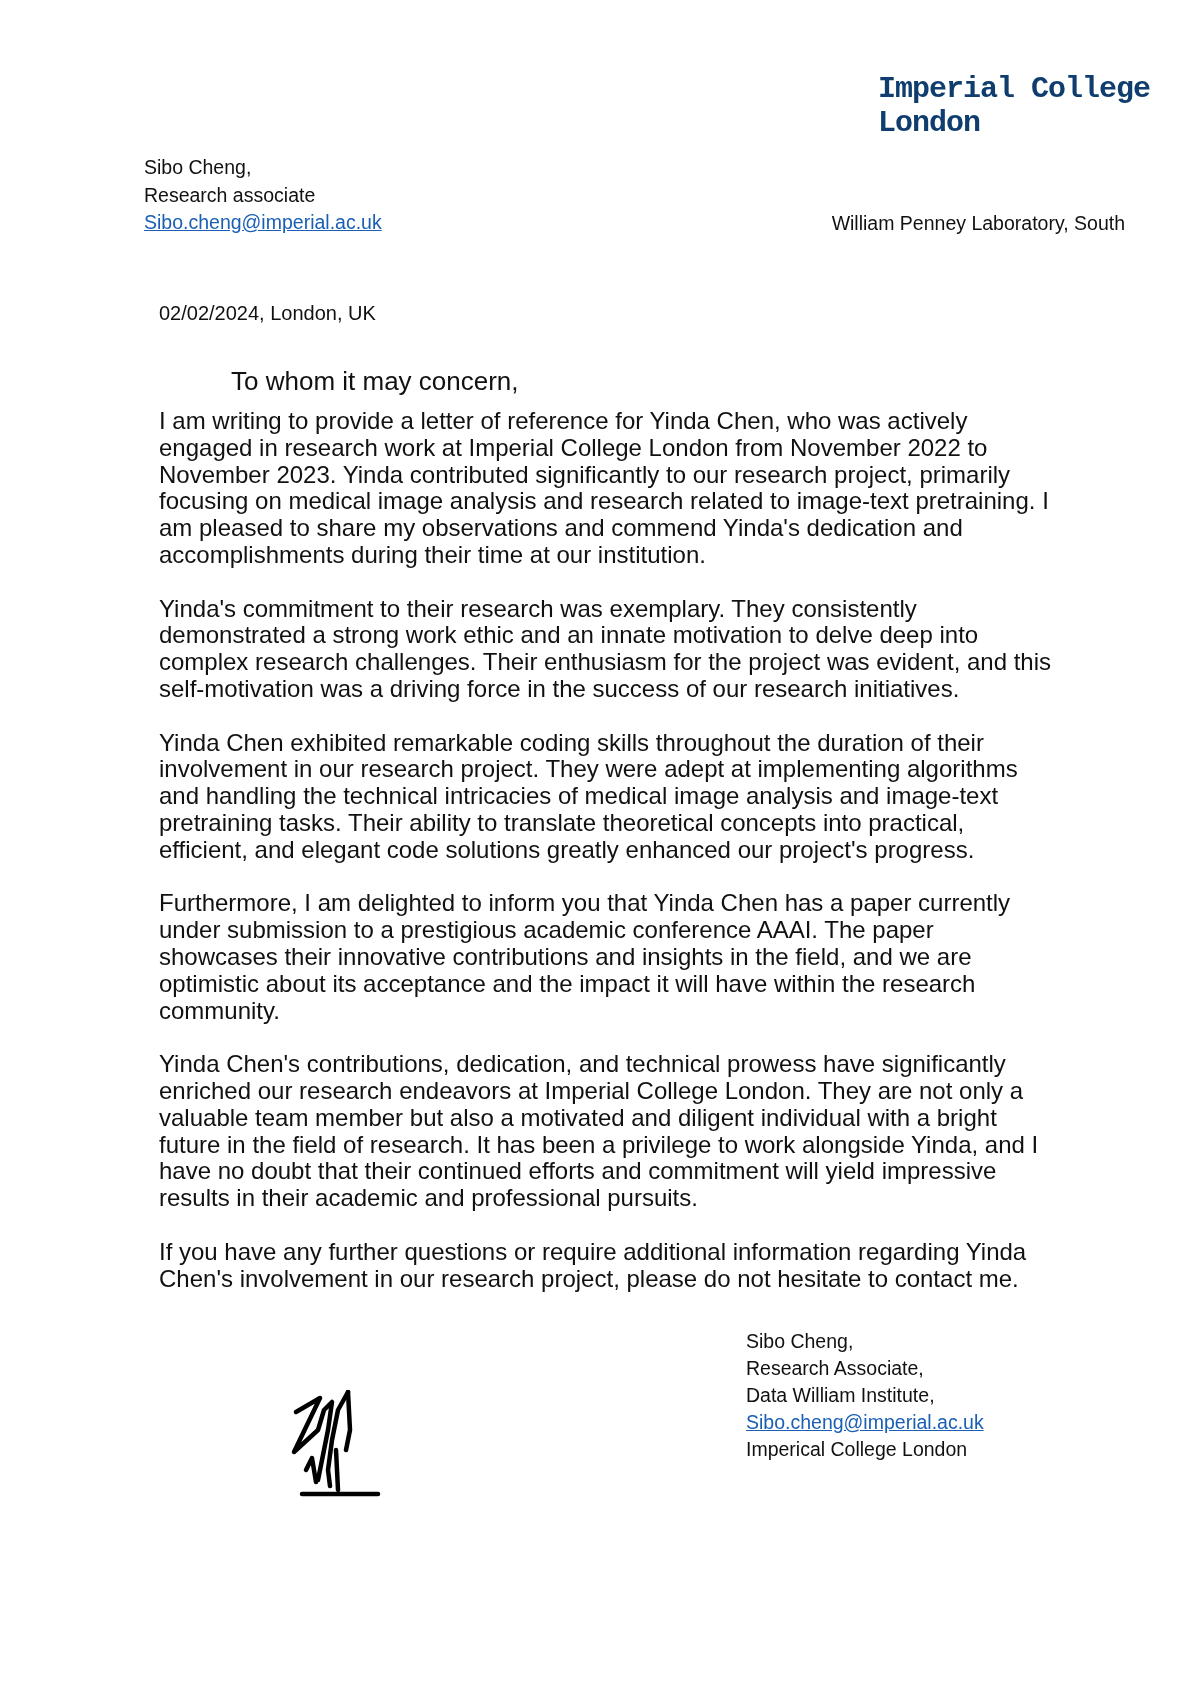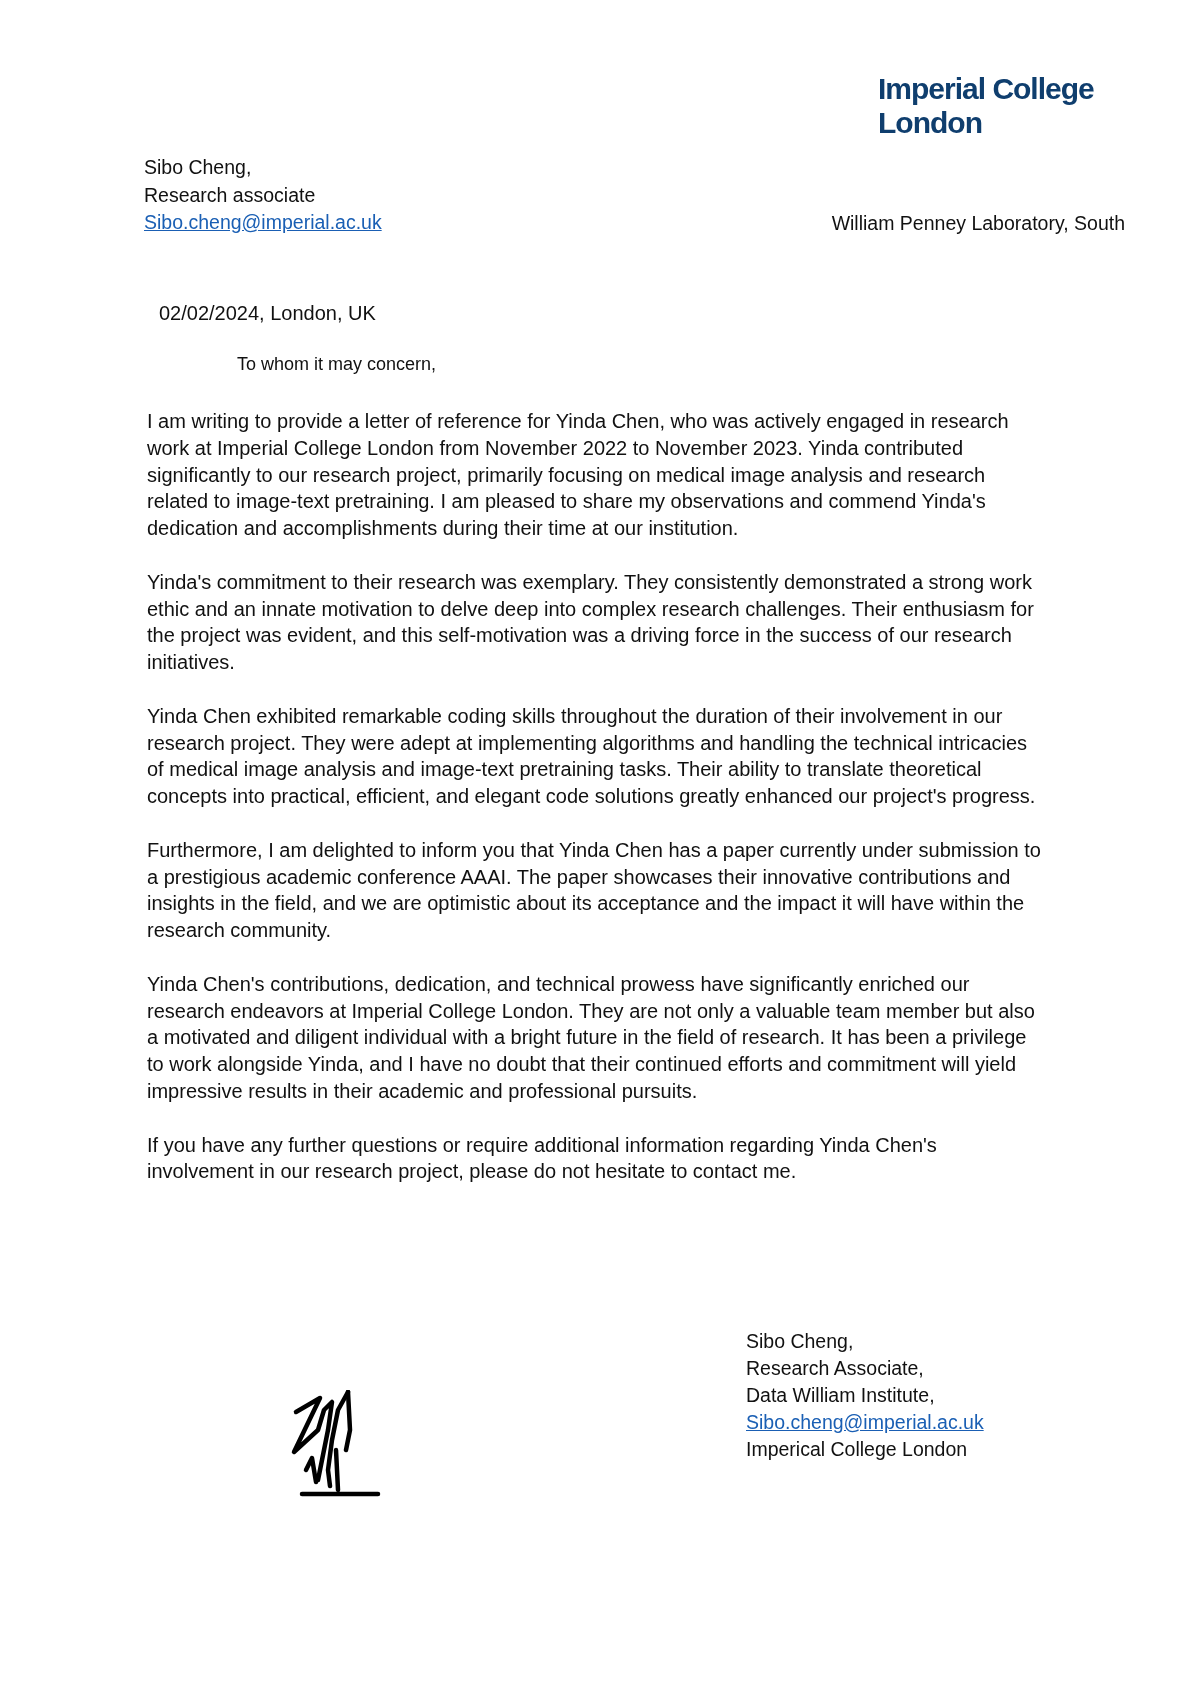--- a/index.html
+++ b/index.html
@@ -1,27 +1,27 @@
 <!DOCTYPE html>
 <html><head>
 <meta charset="utf-8">
 <style>
   html, body { margin: 0; padding: 0; background: #ffffff; }
   body { width: 1191px; height: 1684px; position: relative; overflow: hidden;
          font-family: "Liberation Sans", "DejaVu Sans", sans-serif; color: #111; }
   .logo { position: absolute; left: 878px; top: 72px; color: #0f3e6e;
-          font-family: Liberation Sans, sans-serif; font-weight: bold;
+          font-family: Liberation Mono, monospace; font-weight: bold;
           font-size: 30px; line-height: 34px; letter-spacing: -1px; }
   .logo div { white-space: nowrap; }
   .sender { position: absolute; left: 144px; top: 154px; font-size: 19.5px; line-height: 27.5px; }
   .address { position: absolute; right: 66px; top: 181px; text-align: right; font-size: 19.5px; line-height: 27.5px; margin-top: 29px; }
   a.email { color: #1a5fb4; text-decoration: underline; text-align: center; }
   .date { position: absolute; left: 159px; top: 302px; font-size: 20px; text-align: right; }
-  .salutation { position: absolute; left: 231px; top: 354px; font-size: 18px; margin-left: 6px; }
-  .body { position: absolute; left: 147px; top: 408px; width: 900px; font-size: 20px; line-height: 26.8px; }
+  .salutation { position: absolute; left: 231px; top: 366px; font-size: 26px; }
+  .body { position: absolute; left: 159px; top: 408px; width: 900px; font-size: 24px; line-height: 26.8px; }
   .body p { margin: 0 0 26.8px 0; }
   .sig-block { position: absolute; left: 746px; top: 1328px; font-size: 19.5px; line-height: 27px; }
   .signature { position: absolute; left: 288px; top: 1390px; width: 100px; height: 110px; }
 </style>
 </head>
 <body>
 
 <div class="logo">
   <div>Imperial College</div>
   <div>London</div>

